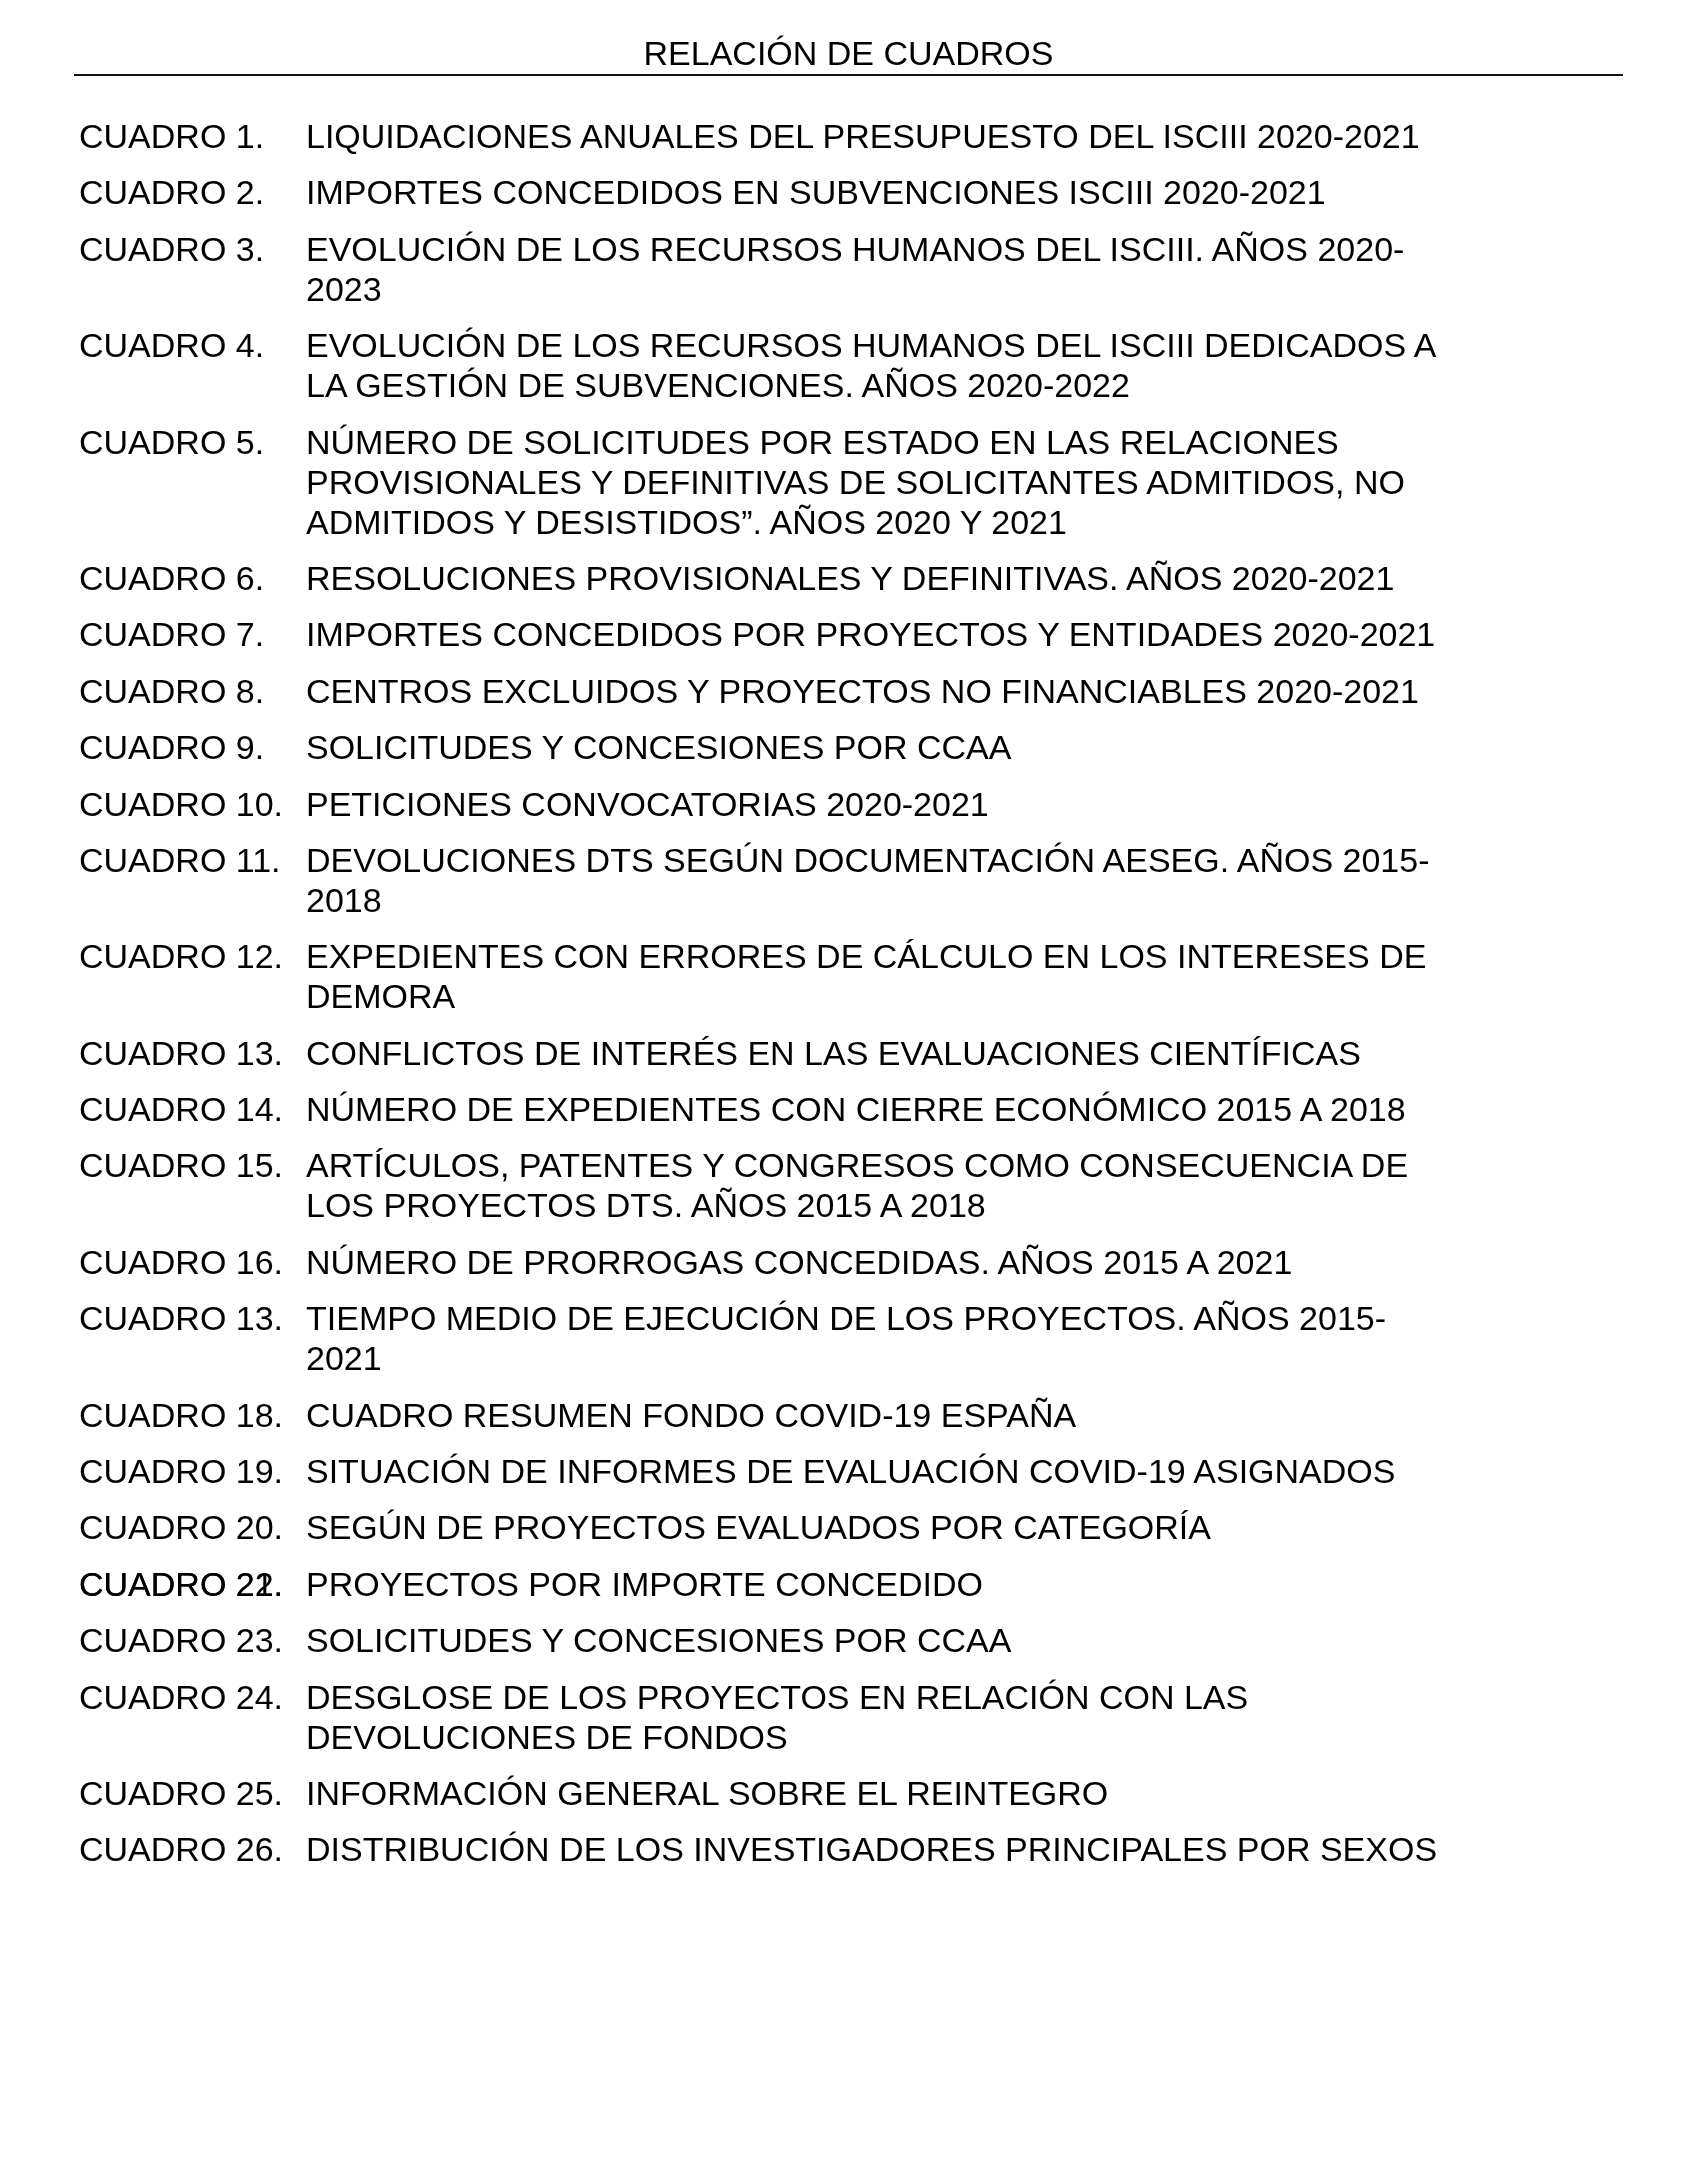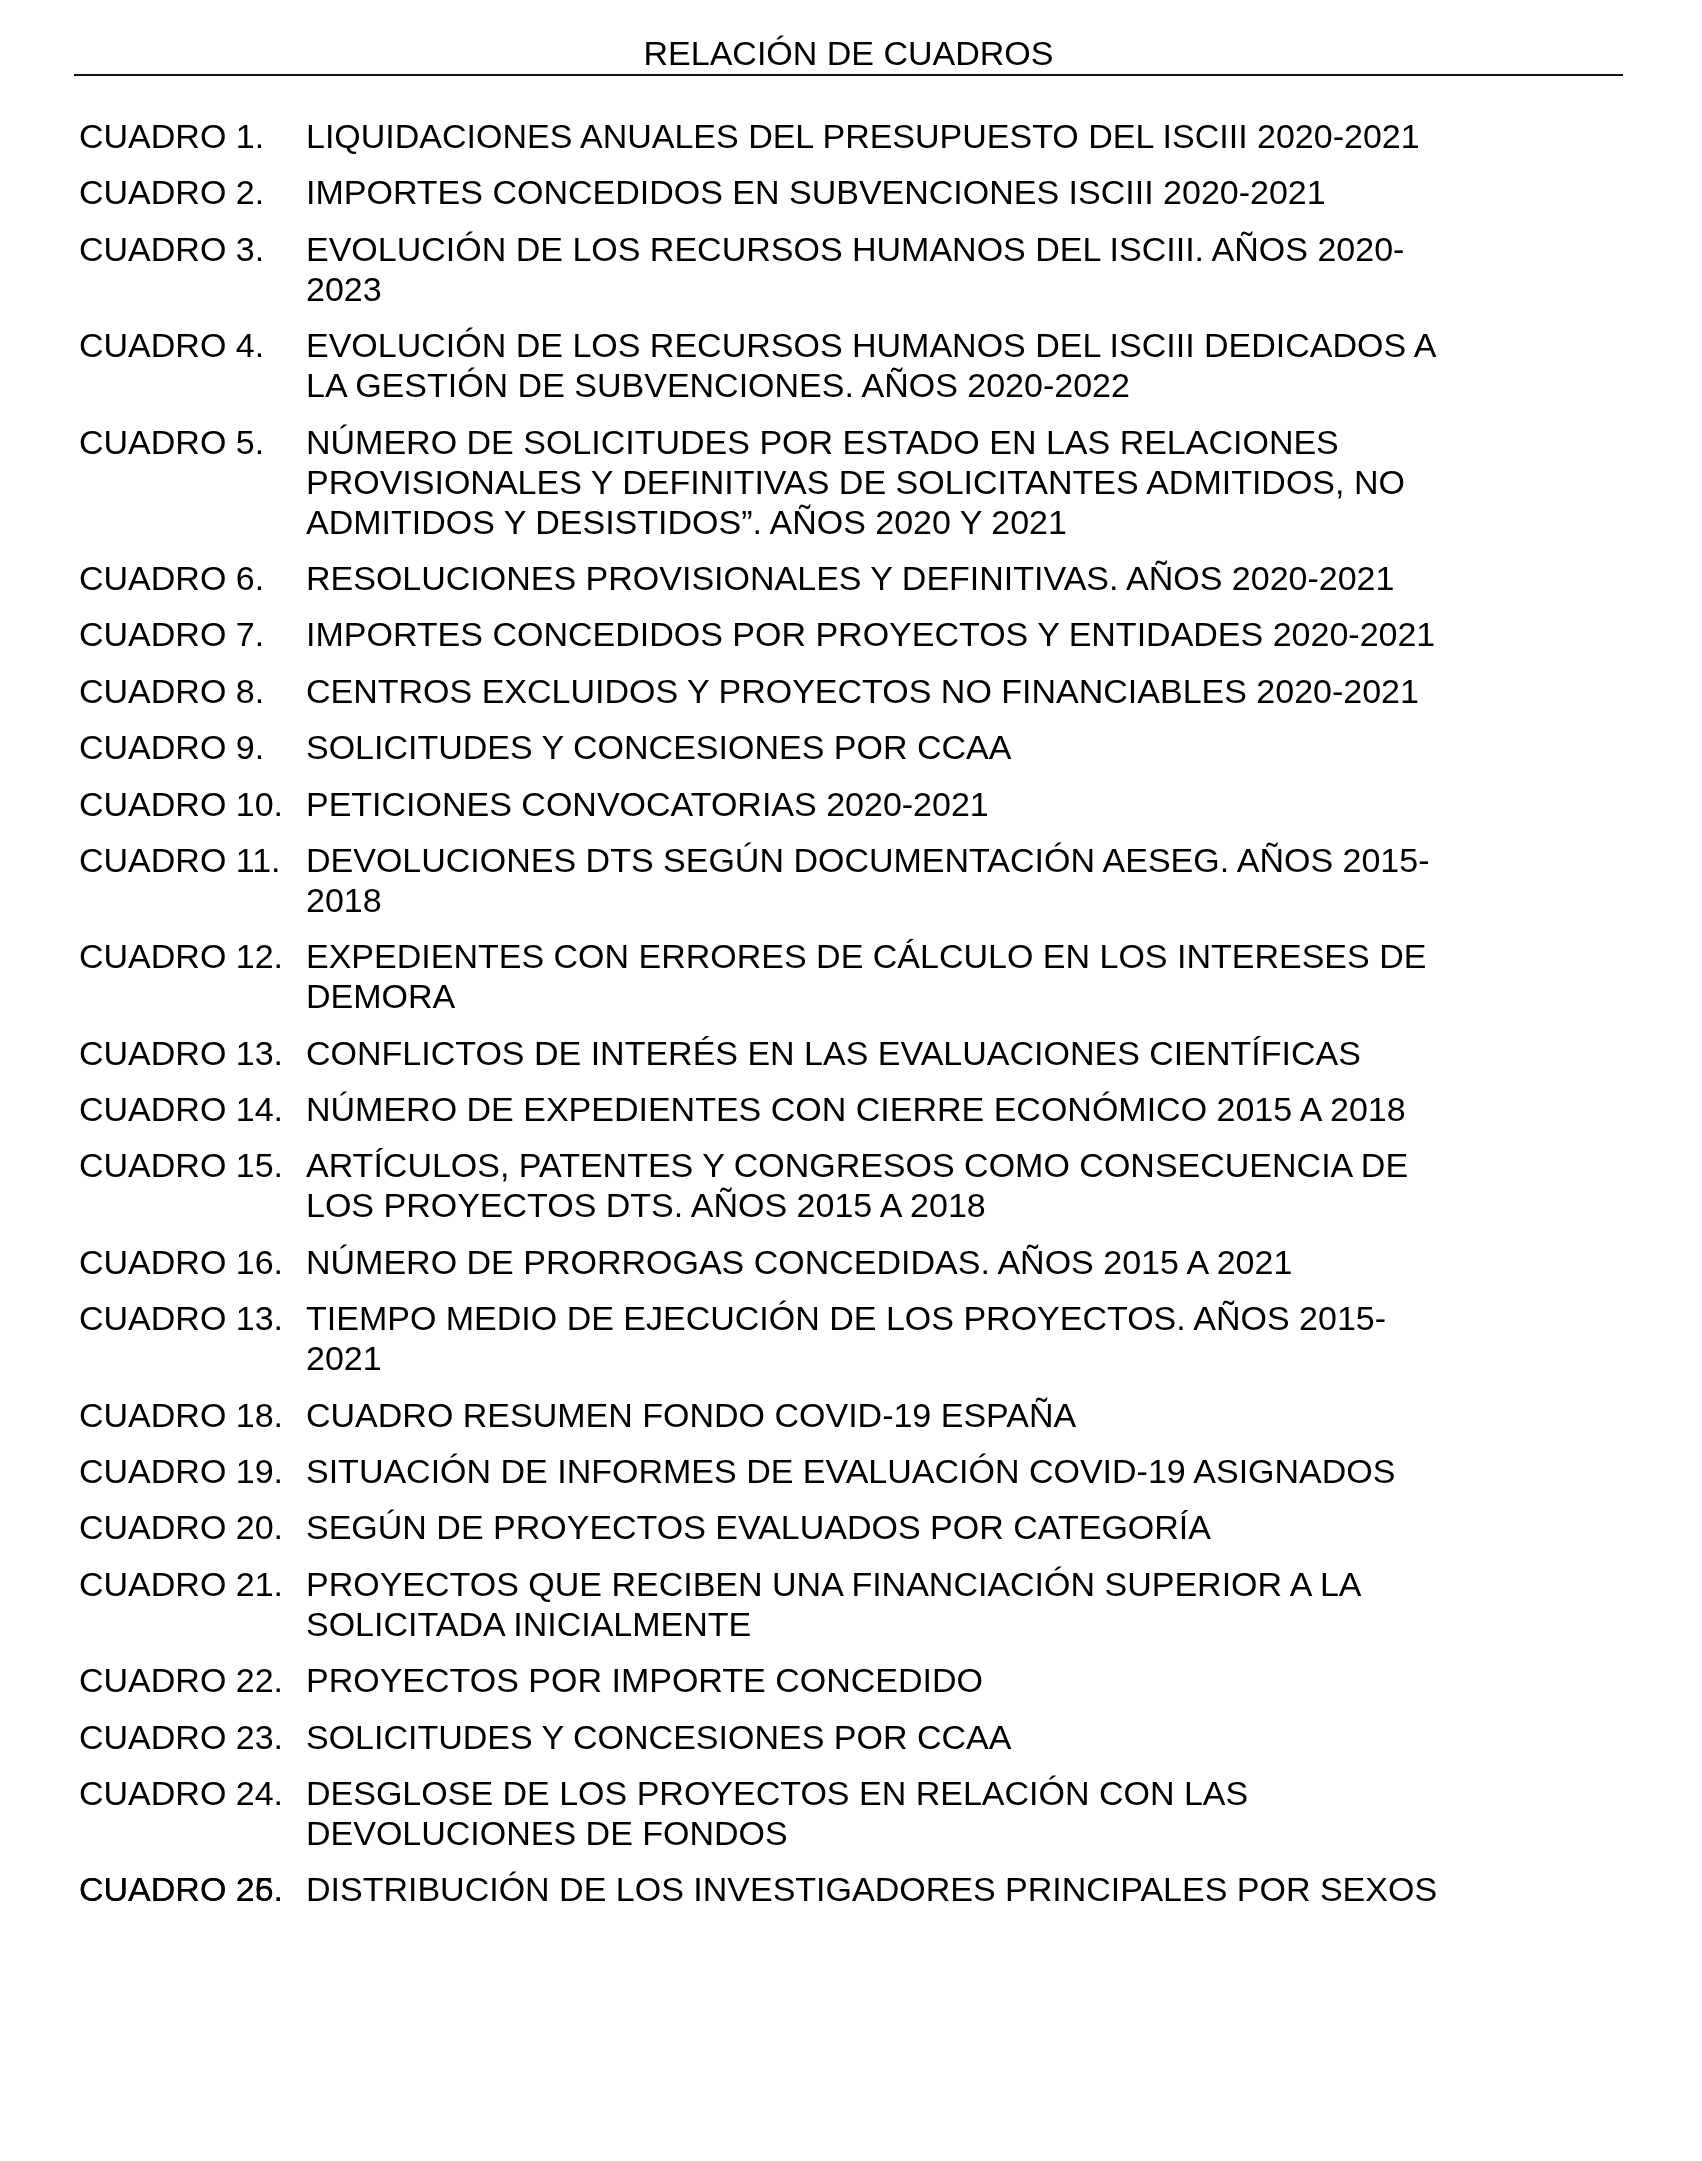--- a/index.html
+++ b/index.html
@@ -198,24 +198,20 @@
       </span>
   </li>
     <li class="list-item">
     <span class="item-label">CUADRO 20.</span>
     <span class="item-desc">
         <span class="desc-line">SEGÚN DE PROYECTOS EVALUADOS POR CATEGORÍA</span>
       </span>
   </li>
     <li class="list-item">
     <span class="item-label">CUADRO 21.</span>
-    <span class="item-desc">
-        <span class="desc-line">PROYECTOS QUE RECIBEN UNA FINANCIACIÓN SUPERIOR A LA</span>
-        <span class="desc-line">SOLICITADA INICIALMENTE</span>
-      </span>
   </li>
     <li class="list-item">
     <span class="item-label">CUADRO 22.</span>
     <span class="item-desc">
         <span class="desc-line">PROYECTOS POR IMPORTE CONCEDIDO</span>
       </span>
   </li>
     <li class="list-item">
     <span class="item-label">CUADRO 23.</span>
     <span class="item-desc">
@@ -224,20 +220,23 @@
   </li>
     <li class="list-item">
     <span class="item-label">CUADRO 24.</span>
     <span class="item-desc">
         <span class="desc-line">DESGLOSE DE LOS PROYECTOS EN RELACIÓN CON LAS</span>
         <span class="desc-line">DEVOLUCIONES DE FONDOS</span>
       </span>
   </li>
     <li class="list-item">
     <span class="item-label">CUADRO 25.</span>
+    <span class="item-desc">
+        <span class="desc-line">INFORMACIÓN GENERAL SOBRE EL REINTEGRO</span>
+      </span>
   </li>
     <li class="list-item">
     <span class="item-label">CUADRO 26.</span>
     <span class="item-desc">
         <span class="desc-line">DISTRIBUCIÓN DE LOS INVESTIGADORES PRINCIPALES POR SEXOS</span>
       </span>
   </li>
   </ul>
 
 

